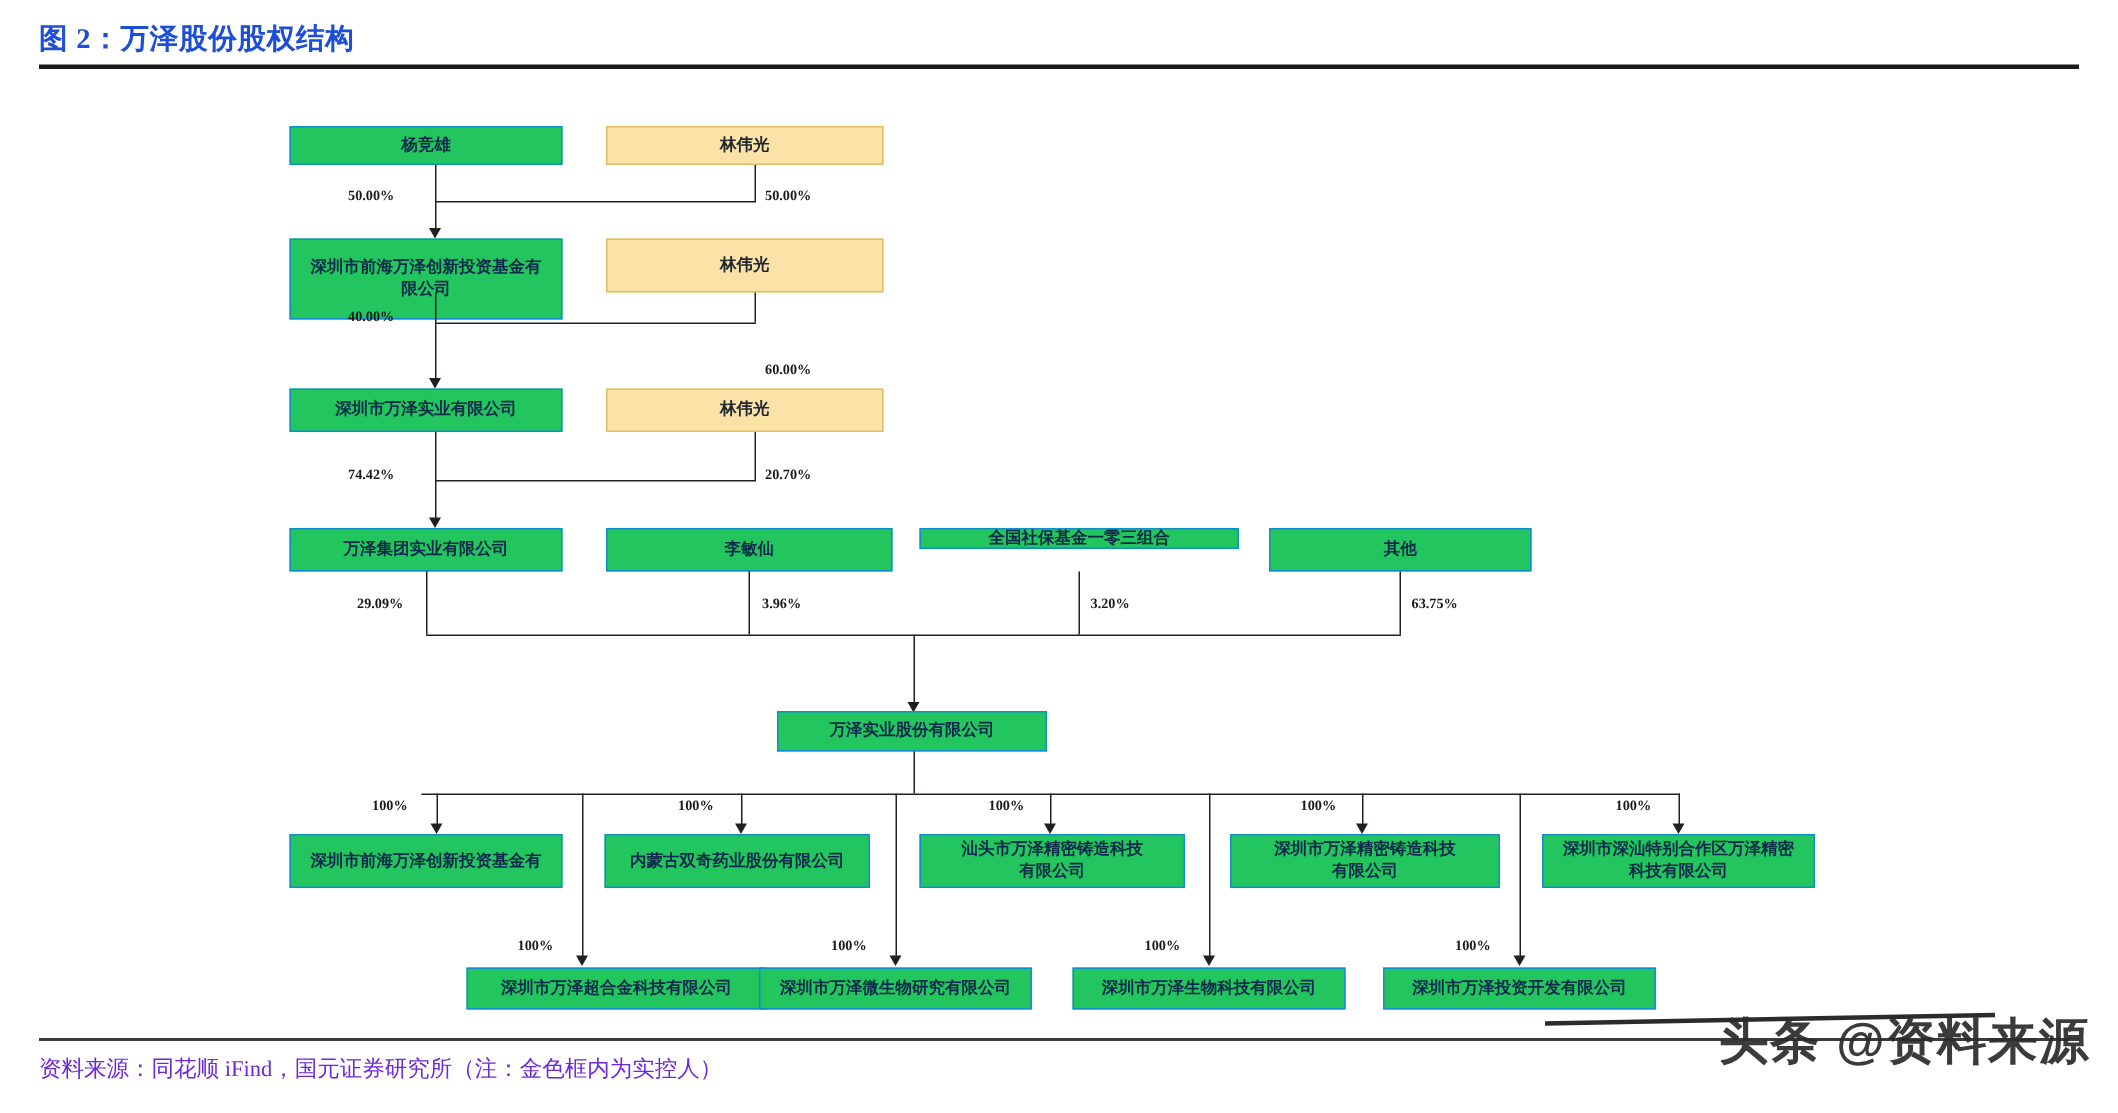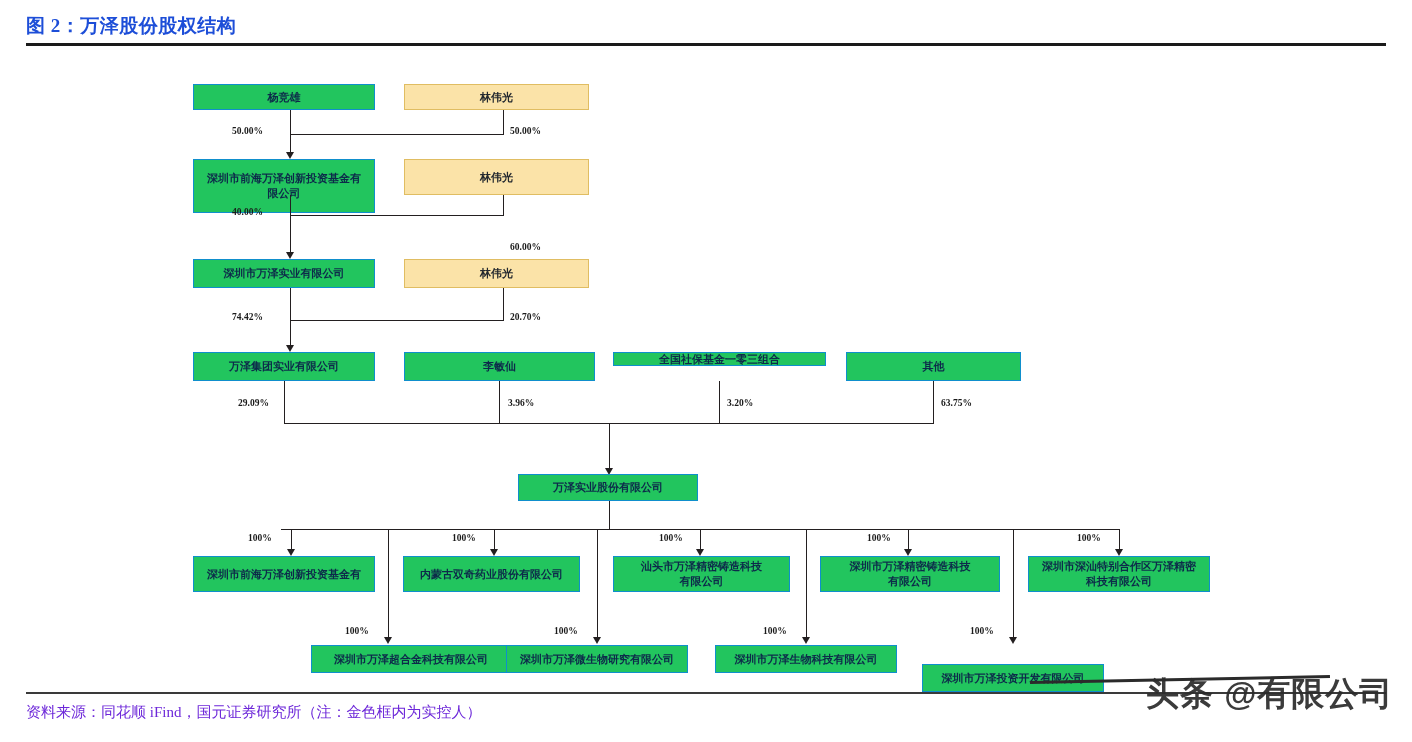--- a/index.html
+++ b/index.html
@@ -230,20 +230,20 @@
   <div class="arrow-down" style="left:1009px; top:637px;"></div>
 
   <div class="pct" style="left:345px; top:626px;">100%</div>
   <div class="pct" style="left:554px; top:626px;">100%</div>
   <div class="pct" style="left:763px; top:626px;">100%</div>
   <div class="pct" style="left:970px; top:626px;">100%</div>
 
   <div class="node blue" style="left:297px; top:645px; width:200px; height:28px;margin-left:14px;">深圳市万泽超合金科技有限公司</div>
   <div class="node blue" style="left:506px; top:645px; width:182px; height:28px;">深圳市万泽微生物研究有限公司</div>
   <div class="node blue" style="left:715px; top:645px; width:182px; height:28px;">深圳市万泽生物科技有限公司</div>
-  <div class="node blue" style="left:922px; top:664px; width:182px; height:28px;">深圳市万泽投资开发有限公司</div>
+  <div class="node blue" style="left:922px; top:645px; width:182px; height:28px;">深圳市万泽投资开发有限公司</div>
 
 </div>
 
 <div id="watermark-strike"></div>
 <div id="footer-rule"></div>
 <div id="source-note">资料来源：同花顺 iFind，国元证券研究所（注：金色框内为实控人）</div>
-<div id="watermark">头条 @有限公司</div>
+<div id="watermark">头条 @资料来源</div>
 
 </body></html>

